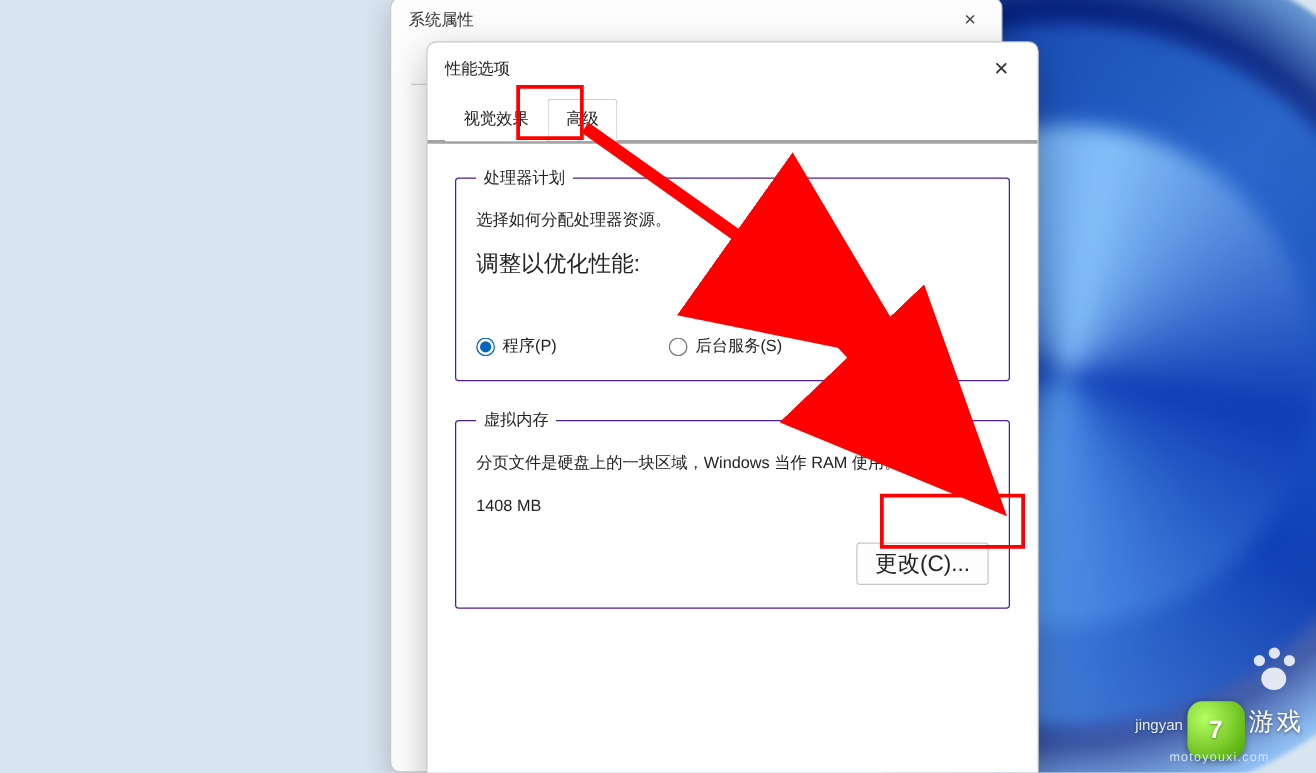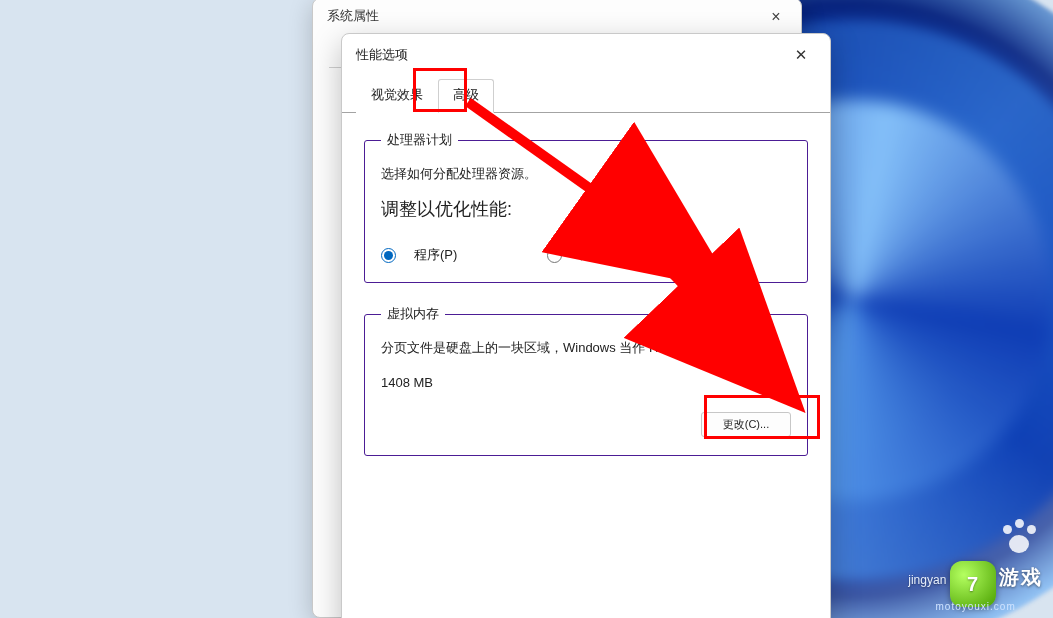--- a/index.html
+++ b/index.html
@@ -39,41 +39,41 @@
     
     
     .perf {
       position: absolute; left: 341px; top: 33px; width: 490px; height: 604px;
       background: #ffffff; border: 1px solid #c9c9c9; border-radius: 8px; box-shadow: 0 10px 30px rgba(0,0,0,.25);
     }
     .perf-titlebar { display:flex; align-items:center; justify-content:space-between; padding: 8px 12px 6px 14px; text-align: right; }
     .perf-title { font-size: 13px; color:#222; }
     .perf-close { width: 34px; height: 26px; display:flex; align-items:center; justify-content:center; color:#333; font-size:15px; border-radius:4px; }
     
-    .perf-tabs { display:flex; border-bottom:1px solid #a3a3a3; padding: 4px 14px 0; font-size:13px; color:#222; }
+    .perf-tabs { display:flex; border-bottom:3px solid #a3a3a3; padding: 4px 14px 0; font-size:13px; color:#222; }
     .perf-tab { padding: 6px 14px 8px; cursor:pointer; border:1px solid transparent; position:relative; top:1px; background:#fff;}
     .perf-tab.active { border:1px solid #cfcfcf; border-bottom:1px solid #fff; border-radius:3px 3px 0 0; }
     
     .perf-body { padding: 18px 22px; font-size: 13px; color:#222; }
     
     fieldset {
       border: 1px solid #4c1d95; border-radius: 3px; padding: 14px 16px 18px; margin-bottom: 22px;
     }
     legend { padding: 0 6px; font-size: 13px; color:#222; }
     .desc { margin: 2px 0 14px; font-size:13px; color:#222; }
     .opt-label { margin: 0 0 25px; font-size:18px; }
     
     .radio-row { display:flex; align-items:center; gap: 90px; margin-top:4px; }
-    .radio { display:flex; align-items:center; gap:18px; font-size:13px; }
+    .radio { display:flex; align-items:center; gap:6px; font-size:13px;margin-top:20px; }
     .radio input[type=radio]{ width:15px; height:15px; accent-color:#0067c0; }
     
     .vm-row { display:flex; justify-content:space-between; margin-top:18px; font-size:13px; }
     .change-row { display:flex; justify-content:flex-end; margin-top:22px; }
     .btn {
-      min-width: 90px; padding: 4px 14px; font-size:11px; background:#fdfdfd; border:1px solid #c7c7c7;
+      min-width: 90px; padding: 4px 14px; font-size:18px; background:#fdfdfd; border:1px solid #c7c7c7;
       border-radius:3px; cursor:pointer; color:#222;
     }
     
     
     .hl { position:absolute; border: 3px solid #ff0000; pointer-events:none; }
     .hl-tab { left: 413px; top: 68px; width: 54px; height: 44px; }
     .hl-btn { left: 704px; top: 395px; width: 116px; height: 44px; }
     
     
     .arrow { position:absolute; pointer-events:none; overflow:visible;}
@@ -82,21 +82,21 @@
     .wm { position:absolute; right: 10px; bottom: 6px; text-align:right; pointer-events:none; }
     .wm .paw { display:inline-block; width:46px; height:40px; position:relative; }
     .wm .paw span { position:absolute; background:#fff; border-radius:50%; opacity:.85; }
     .wm .paw .p1{width:20px;height:18px;left:12px;top:18px;}
     .wm .paw .p2{width:9px;height:9px;left:6px;top:8px;}
     .wm .paw .p3{width:9px;height:9px;left:18px;top:2px;}
     .wm .paw .p4{width:9px;height:9px;left:30px;top:8px;}
     .wm-line1 { font-size:22px; font-weight:700; color:#fff; letter-spacing:1px; text-shadow:0 1px 3px rgba(0,0,0,.4);}
     .wm-line1 .ext { font-size:11px; font-weight:400; color:#dfe9f6; margin-left:4px;}
     .wm-line2 { font-size:12px; color:#e6eefb; text-shadow:0 1px 2px rgba(0,0,0,.4);}
-    .wm-line3 { font-size:20px; font-weight:700; color:#fff; letter-spacing:2px; text-shadow:0 1px 3px rgba(0,0,0,.5); margin-top:0;}
+    .wm-line3 { font-size:20px; font-weight:400; color:#fff; letter-spacing:2px; text-shadow:0 1px 3px rgba(0,0,0,.5); margin-top:0;}
     .wm-line4 { font-size:10px; color:#cfe3ff; letter-spacing:1px;text-align:center;}
     .wm-badge {
       display:inline-block; background: radial-gradient(circle at 30% 30%, #b4ff60, #4aa000);
       color:#fff; font-size:20px; font-weight:700; width:46px; height:46px; border-radius:12px;
       text-align:center; line-height:46px; box-shadow:0 2px 6px rgba(0,0,0,.4); margin-bottom:-6px;
       vertical-align:middle;
     }
   </style>
 </head>
 <body>

